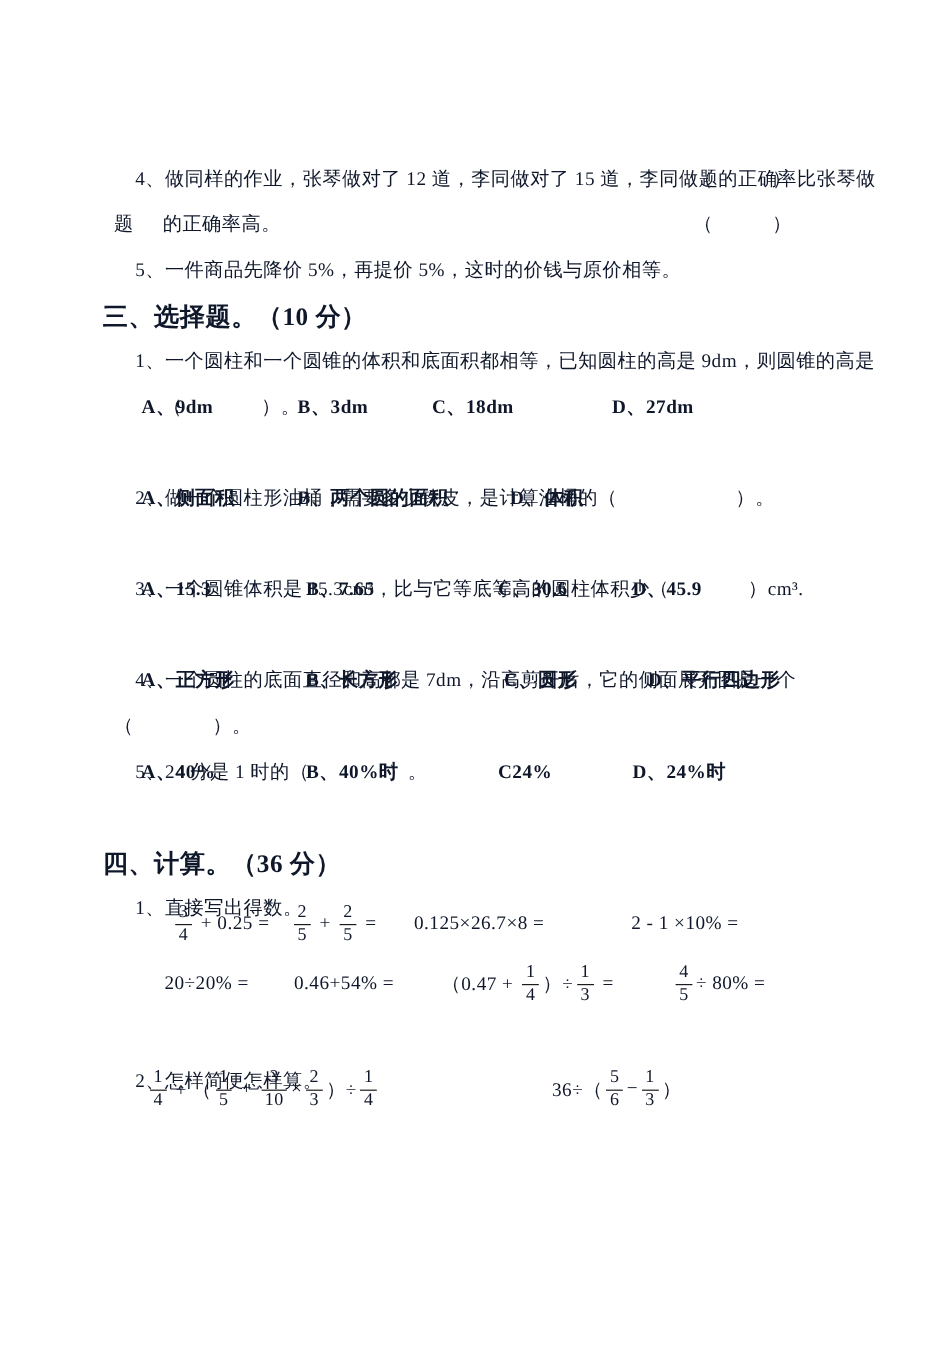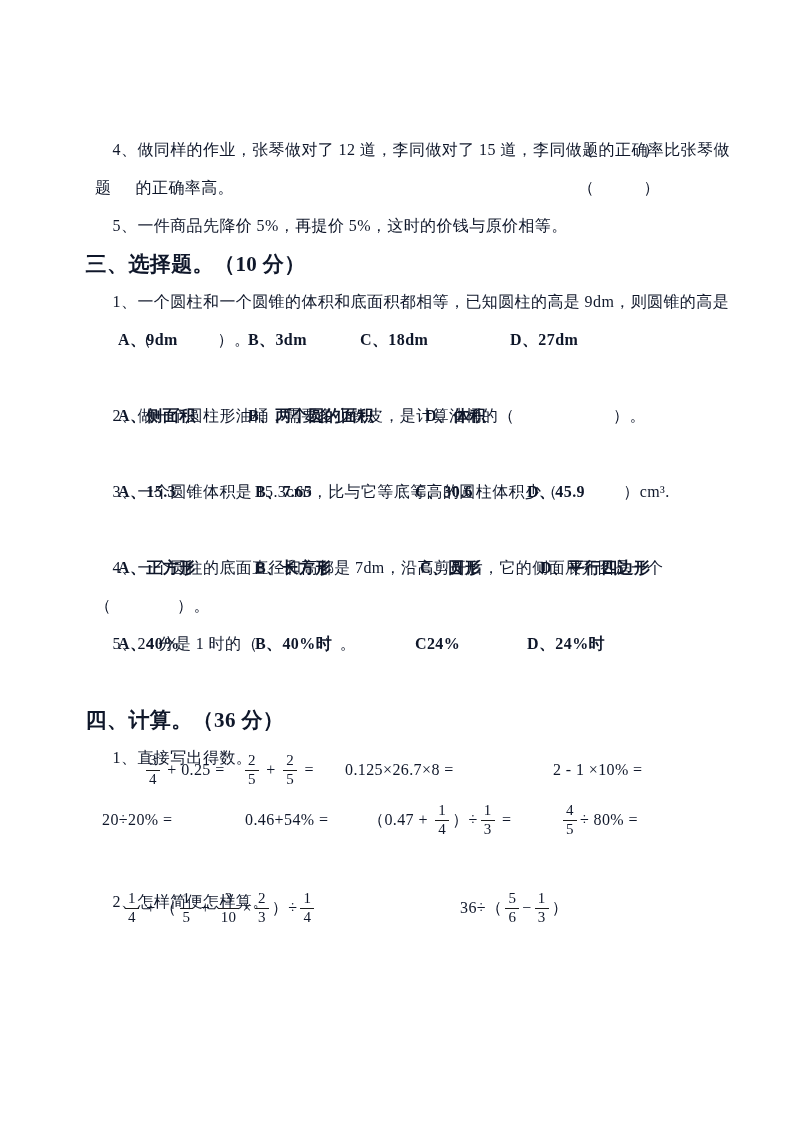--- a/index.html
+++ b/index.html
@@ -122,24 +122,24 @@
     <span>四、计算。（36 分）</span>
   </div>
   <div class="line ind1">
     <span>1、直接写出得数。</span>
   </div>
 
   <div class="math-row mt6">
     <span class="expr" style="left:80px"><span class="frac"><span class="num">3</span><span class="den">4</span></span><span> + 0.25 =</span></span>
     <span class="expr" style="left:179px"><span class="frac"><span class="num">2</span><span class="den">5</span></span><span> + </span><span class="frac"><span class="num">2</span><span class="den">5</span></span><span> =</span></span>
     <span class="expr" style="left:282px"><span>0.125×26.7×8 =</span></span>
-    <span class="expr" style="left:490px"><span>2 - 1 ×10% =</span></span>
+    <span class="expr" style="left:463px"><span>2 - 1 ×10% =</span></span>
   </div>
   <div class="math-row">
-    <span class="expr" style="left:39px"><span>20÷20% =</span></span>
+    <span class="expr" style="left:74px"><span>20÷20% =</span></span>
     <span class="expr" style="left:182px"><span>0.46+54% =</span></span>
     <span class="expr" style="left:305px"><span>（0.47 + </span><span class="frac"><span class="num">1</span><span class="den">4</span></span><span>）÷</span><span class="frac"><span class="num">1</span><span class="den">3</span></span><span> =</span></span>
     <span class="expr" style="left:497px"><span class="frac"><span class="num">4</span><span class="den">5</span></span><span>÷ 80% =</span></span>
   </div>
 
   <div class="line ind1">
     <span>2、怎样简便怎样算。</span>
   </div>
   <div class="math-row">
     <span class="expr" style="left:59px"><span class="frac"><span class="num">1</span><span class="den">4</span></span><span> + （</span><span class="frac"><span class="num">1</span><span class="den">5</span></span><span> + </span><span class="frac"><span class="num">3</span><span class="den">10</span></span><span>×</span><span class="frac"><span class="num">2</span><span class="den">3</span></span><span>）÷</span><span class="frac"><span class="num">1</span><span class="den">4</span></span></span>

